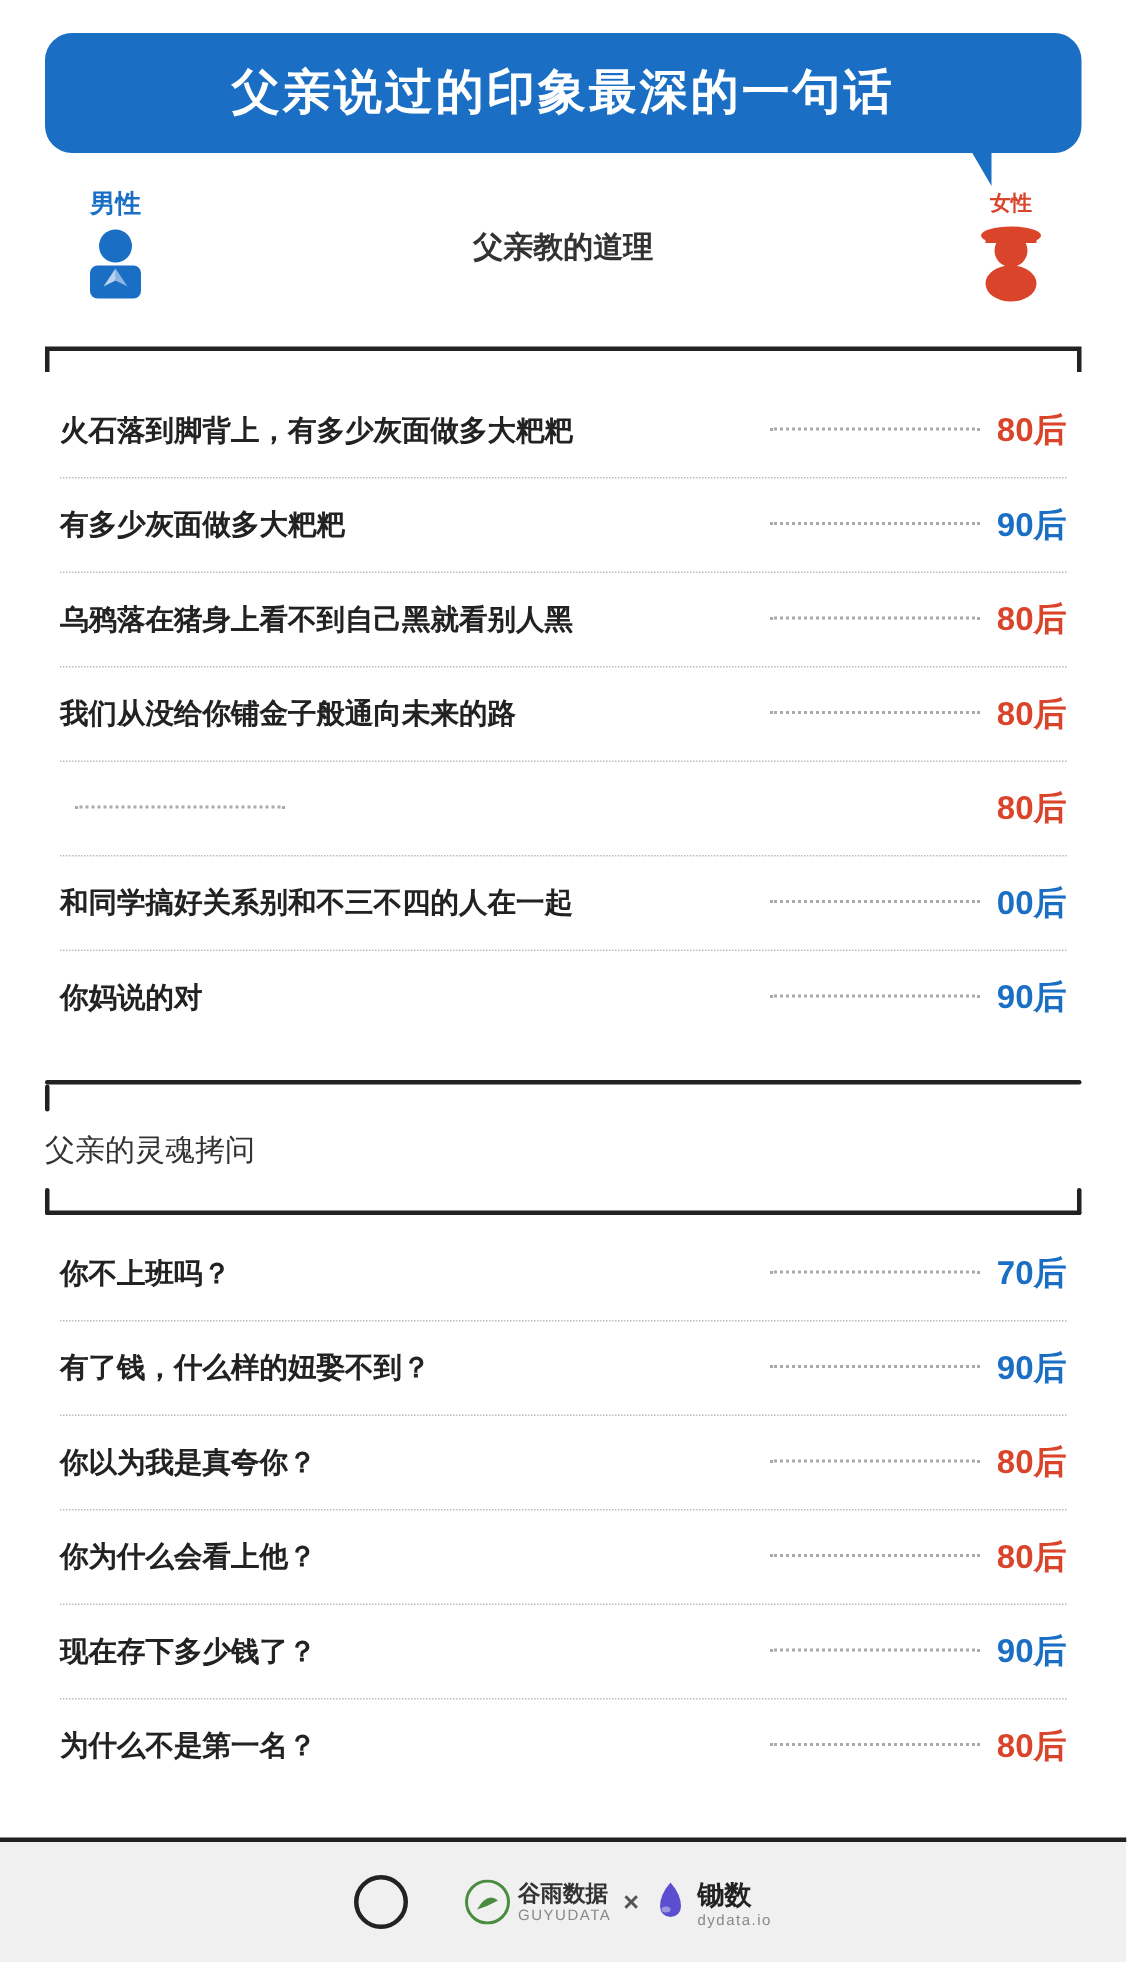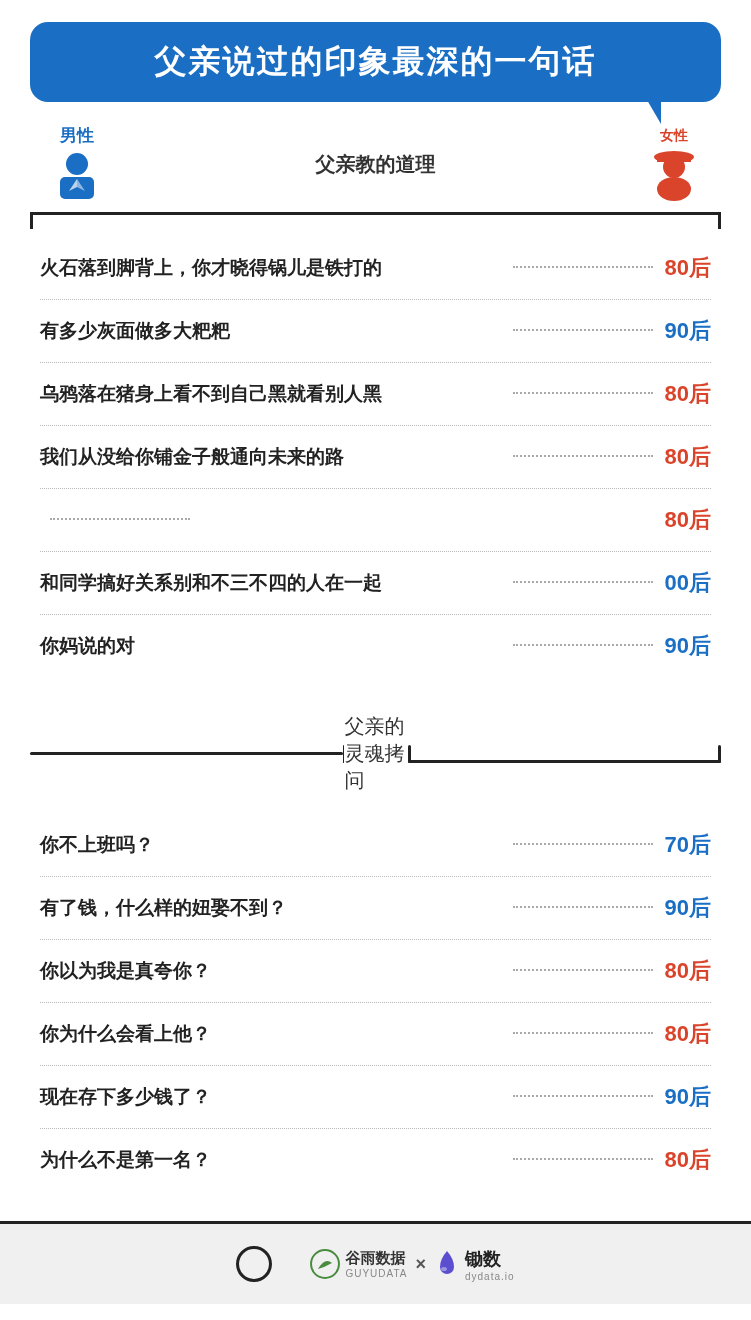--- a/index.html
+++ b/index.html
@@ -36,21 +36,21 @@
       font-size: 32px;
       font-weight: bold;
       letter-spacing: 2px;
     }
 
     
     .icons-row {
       display: flex;
       align-items: center;
       justify-content: space-between;
-      padding: 22px 50px 7px 50px;
+      padding: 22px 50px 26px 50px;
       border-radius: 29px;
     }
     .icon-left {
       display: flex;
       flex-direction: column;
       align-items: center;
       gap: 4px;
     }
     .icon-right {
       display: flex;
@@ -115,21 +115,22 @@
       color: #1a6fc4;
       font-size: 22px;
       font-weight: bold;
       min-width: 48px;
       text-align: right;
     }
 
     
     .section2-divider {
       display: flex;
-      align-items: center;
+      flex-direction: column;
+      align-items: flex-start;
       margin: 14px 30px 0 30px;
     }
     .top-line {
       width: 100%;
       height: 3px;
       background: #222222;
       border-radius: 2px;
     }
     .center-tick {
       width: 3px;
@@ -269,21 +270,21 @@
 <div class="bracket-container">
   <div class="bracket-top-line"></div>
   <div class="bracket-ends">
     <div class="bracket-end"></div>
     <div class="bracket-end"></div>
   </div>
 </div>
 
 <div class="items-section" id="section1-list">
 <div class="list-item">
-      <span class="item-text">火石落到脚背上，你才晓得锅儿是铁打的</span>
+      <span class="item-text">火石落到脚背上，有多少灰面做多大粑粑</span>
       <div class="item-dots"></div>
       <span class="item-tag-orange">80后</span>
     </div>
     <div class="list-item">
       <span class="item-text">有多少灰面做多大粑粑</span>
       <div class="item-dots"></div>
       <span class="item-tag-blue">90后</span>
     </div>
     <div class="list-item">
       <span class="item-text">乌鸦落在猪身上看不到自己黑就看别人黑</span>

